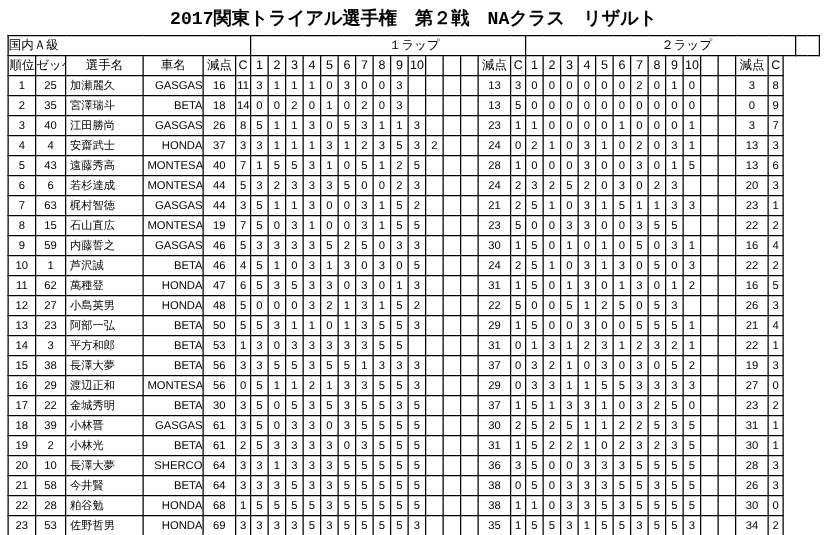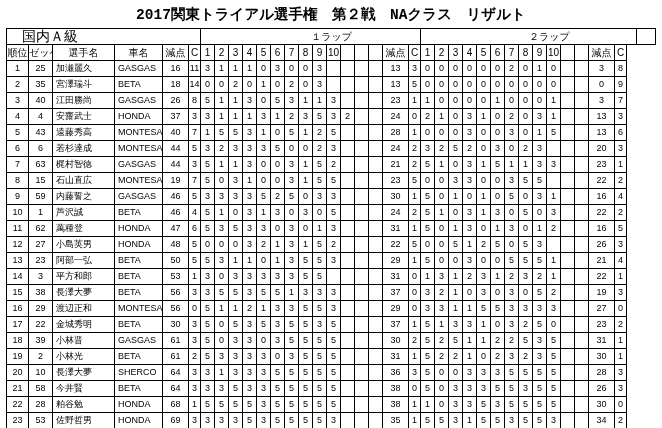--- a/index.html
+++ b/index.html
@@ -29,24 +29,24 @@
   td,th{
     border:1px solid #000;
     text-align:center;
     padding:0;
     height:15px;
     line-height:15px;
     font-weight:normal;
     overflow:hidden;
     white-space:nowrap;
   }
-  .hdr-class{text-align:left;padding-left:15px;font-size:14px;}
+  .hdr-class{text-align:left;padding-left:0;font-size:10px;}
   .hdr-lap{font-size:10px;padding-left:42px;}
   .nm{text-align:left;padding-left:3px;margin-top:25px;}
-  .mk{text-align:left;padding-left:3px;}
+  .mk{text-align:right;padding-left:3px;}
   .sec-head td{font-size:10px;margin-left:36px;}
   .w-rank{width:22px;}
   .w-num{width:24px;}
   .w-name{width:62px;}
   .w-bike{width:48px;}
   .w-pen{width:26px;}
   .w-c{width:12px;}
   .w-sec{width:14px;}
   .w-blank{width:14px;}
   .small{font-size:8px;}

